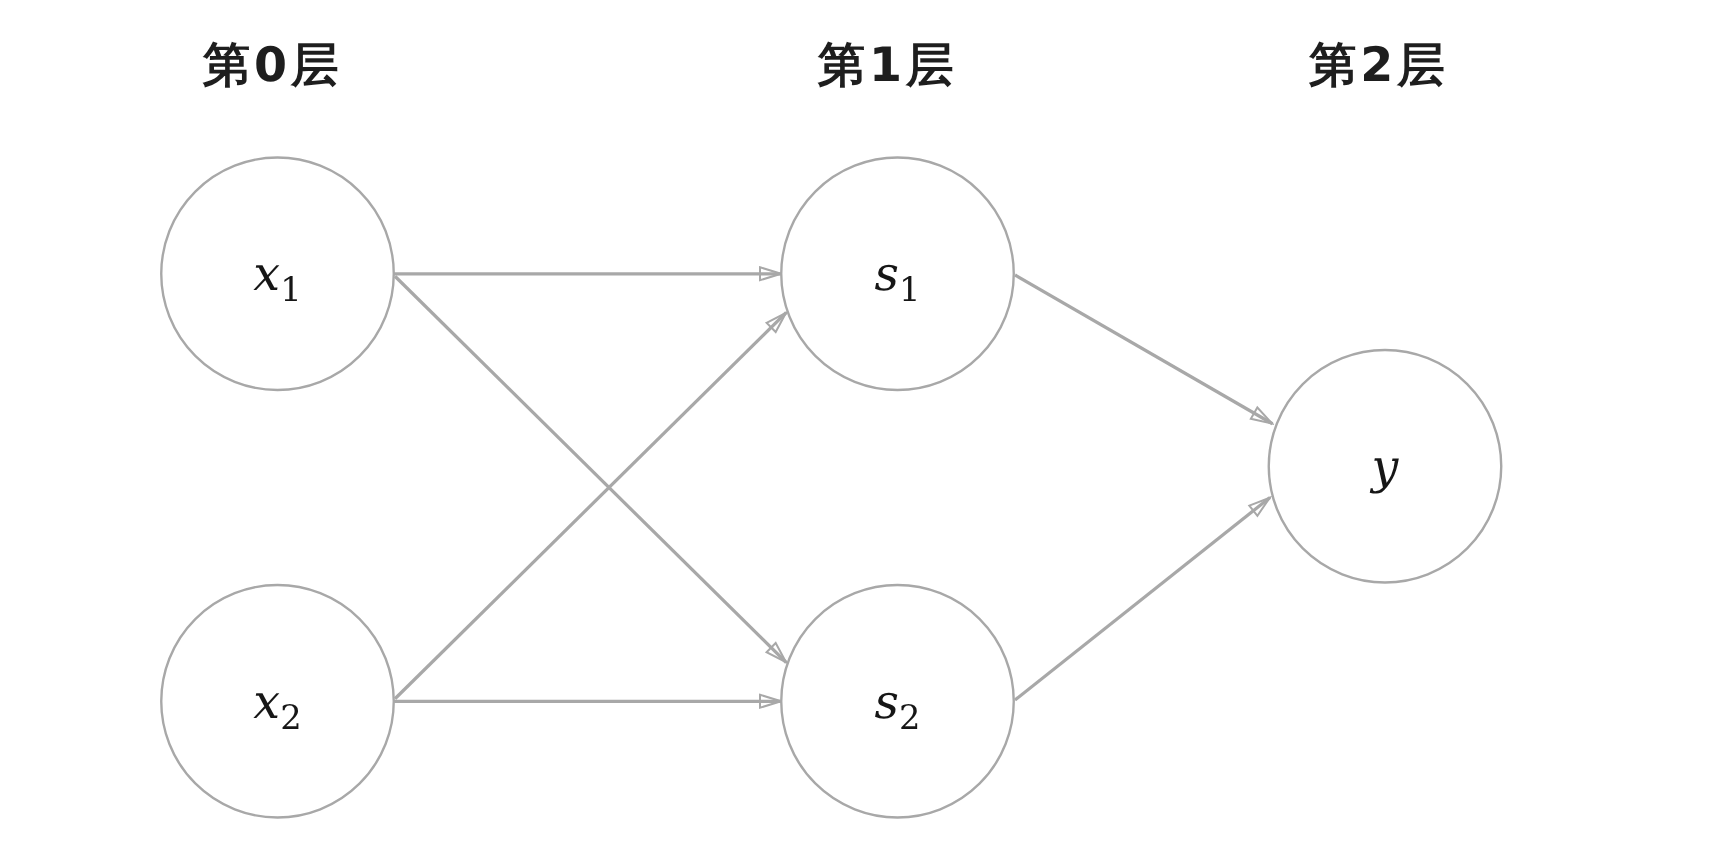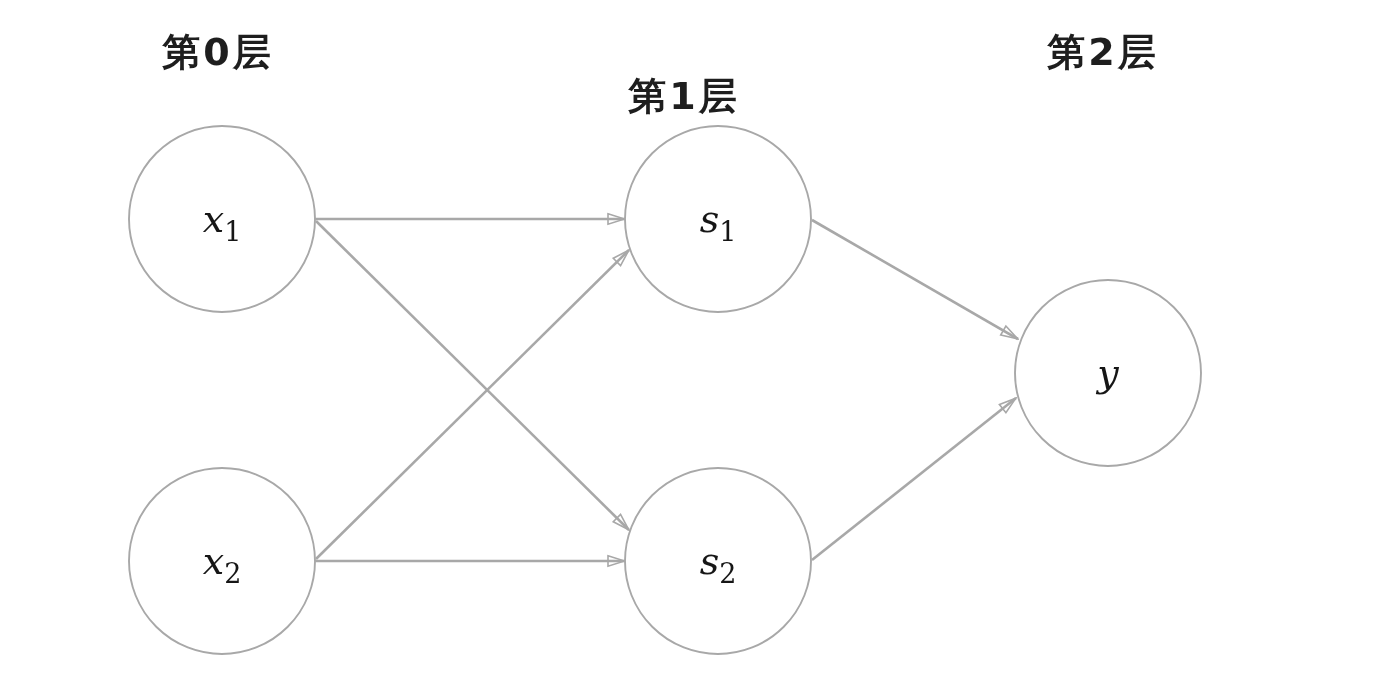--- a/index.html
+++ b/index.html
@@ -18,21 +18,21 @@
     position:absolute;
     top:27px;
     transform:translateX(-50%);
     font-size:38px;
     font-weight:600;
     letter-spacing:3px;
     color:var(--title-color);
     white-space:nowrap;
   }
   .layer-title.t0{left:218px;}
-  .layer-title.t1{left:684px;margin-top:44px;}
+  .layer-title.t1{left:710px;}
   .layer-title.t2{left:1103px;}
 
   svg{position:absolute;left:0;top:0;}
 
   .edge-line{
     stroke:var(--stroke);
     stroke-width:2.6;
     fill:none;
   }
   .node-circle{

